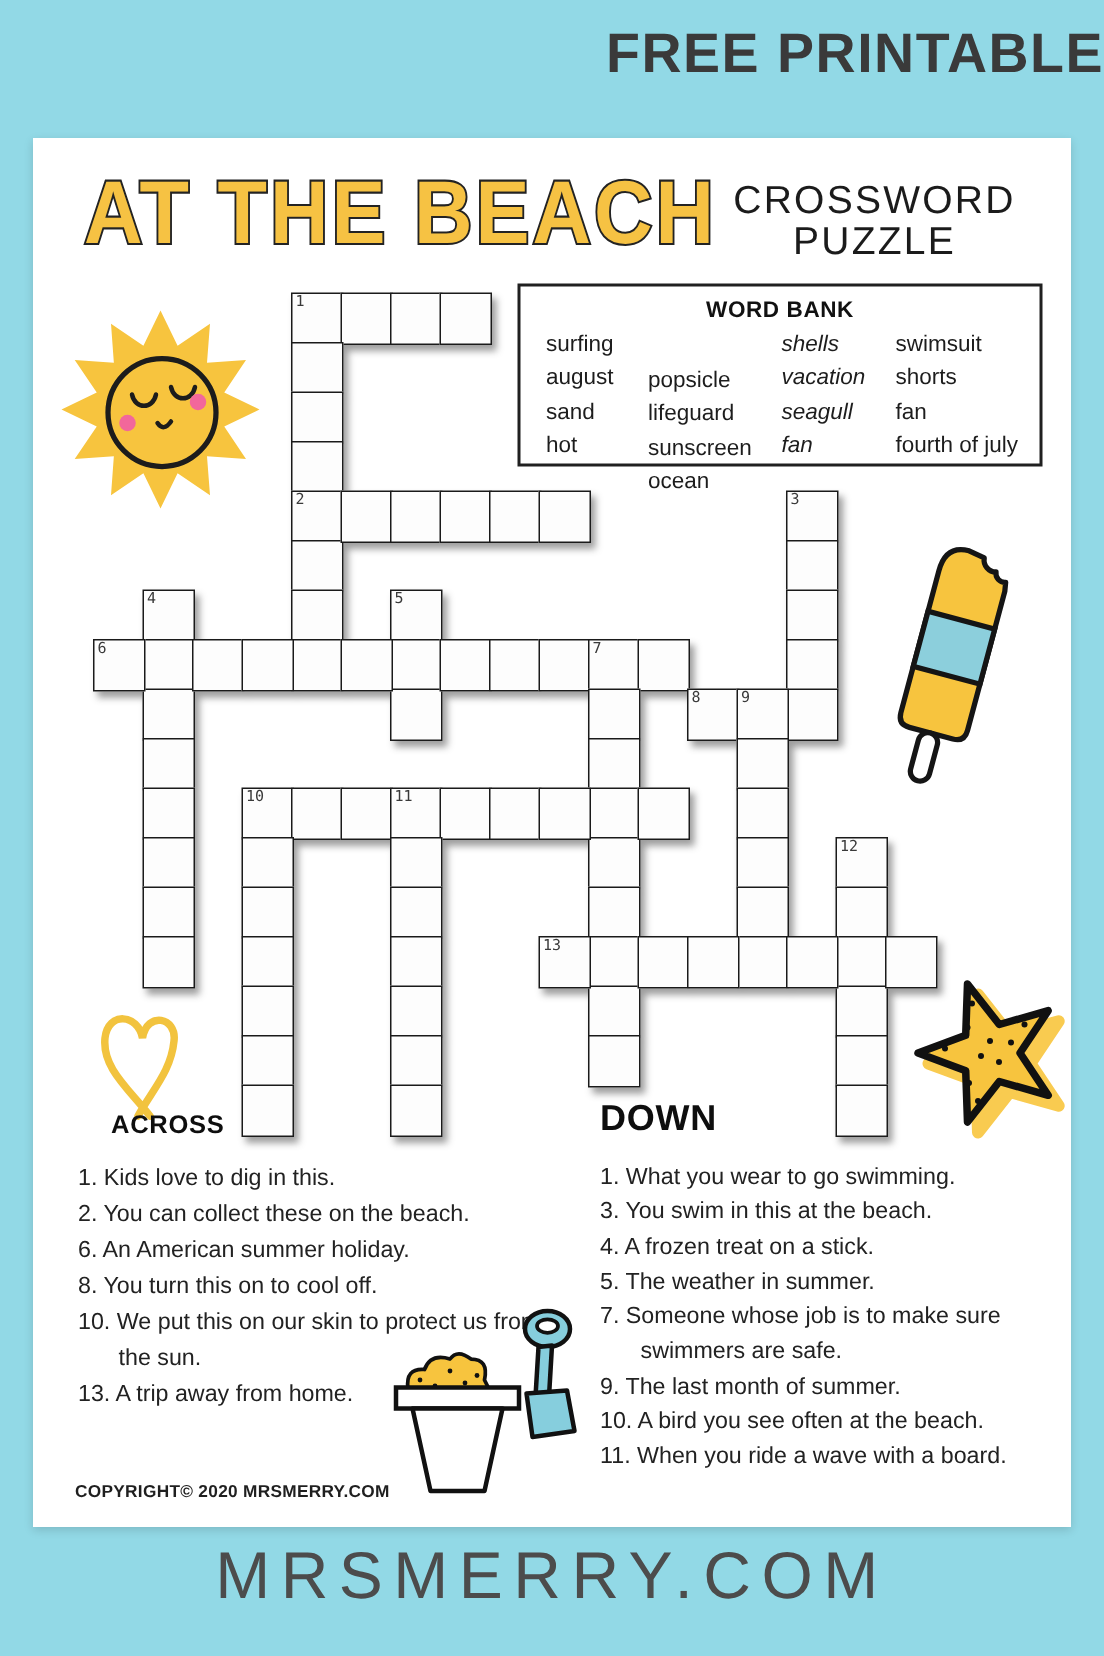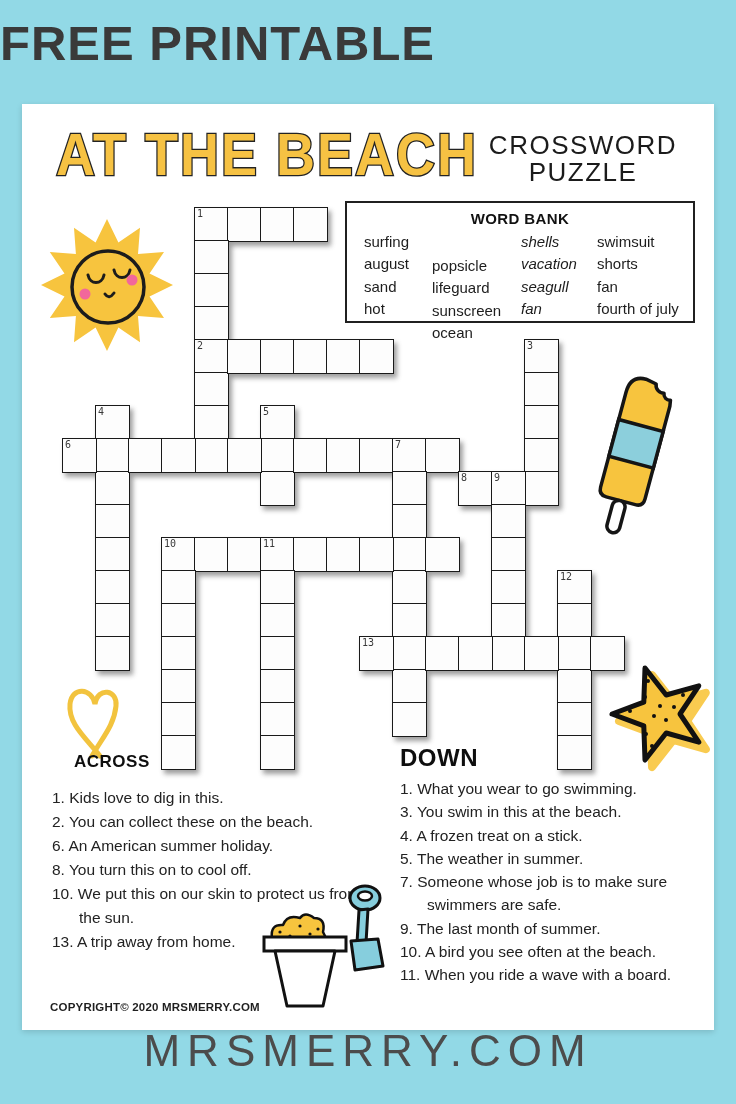--- a/index.html
+++ b/index.html
@@ -2,25 +2,25 @@
 <html><head>
 <meta charset="utf-8">
 <style>
   html,body { margin:0; padding:0; }
   body {
     width:736px; height:1104px; position:relative; overflow:hidden;
     background:#92D9E6;
     font-family:"Liberation Sans", sans-serif;
   }
   .banner-title {
-    position:absolute; top:15px; left:0; right:0; text-align:left;
-    font-size:49px; font-weight:900; color:#3a3a3a; letter-spacing:1px;
+    position:absolute; top:15px; left:0; right:0; text-align:right;
+    font-size:37px; font-weight:900; color:#3a3a3a; letter-spacing:1px;
   }
   .card {
-    position:absolute; left:22px; top:104px; width:692px; height:926px;
+    position:absolute; left:22px; top:92px; width:692px; height:926px;
     background:#ffffff; box-shadow:0 2px 6px rgba(0,0,0,0.15);
   }
   .main-title {
     position:absolute; left:34px; top:16px;
     font-size:54px; font-weight:900; letter-spacing:2px;
     color:#F6C243; -webkit-text-stroke:2.5px #232323; paint-order:stroke fill;
     transform:scaleY(1.1); transform-origin:top left; white-space:nowrap;
   }
   .subtitle {
     position:absolute; left:452px; top:28px; width:218px; text-align:center;
@@ -46,21 +46,21 @@
   }
   .cell .num {
     position:absolute; top:0px; left:2px;
     font-family:"DejaVu Sans Mono", monospace; font-size:10px; color:#3a3a3a;
   }
   .section-across { position:absolute; left:30px; top:648px; width:312px; }
   .section-down   { position:absolute; left:378px; top:640px; width:324px; }
   .section-title  { font-size:24px; font-weight:800; color:#0e0e0e; letter-spacing:0.5px; }
   .section-across .section-title { margin-left:22px; font-size:17px; }
   .clues { margin-top:14px; font-size:15.5px; line-height:24px; color:#222; }
-  .section-down .clues { margin-top:5px; line-height:23.3px; }
+  .section-down .clues { margin-top:13px; line-height:23.3px; }
   .clue { padding-left:27px; text-indent:-27px; }
   .copyright {
     position:absolute; left:28px; top:897px;
     font-size:11.5px; font-weight:700; letter-spacing:0.2px; color:#1f1f1f;
   }
   .footer-site {
     position:absolute; left:0; right:0; top:1026px; text-align:center;
     font-size:44px; font-weight:400; color:#4c4c4c; letter-spacing:7px;
   }
   .deco { position:absolute; }

